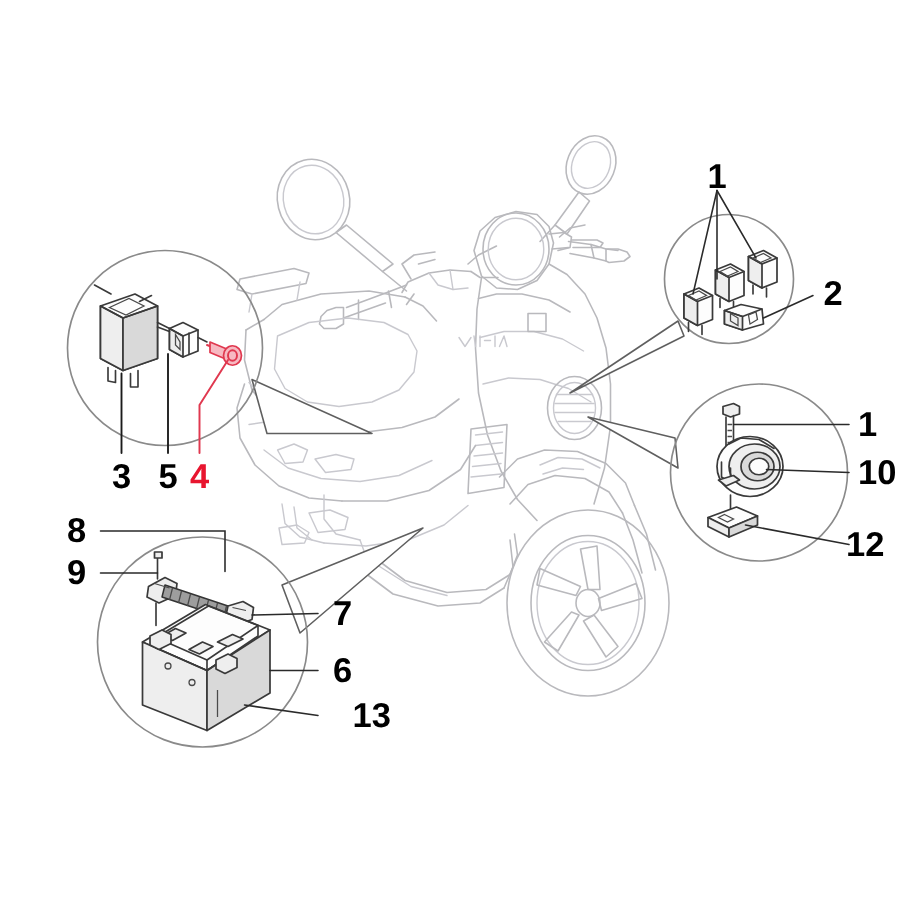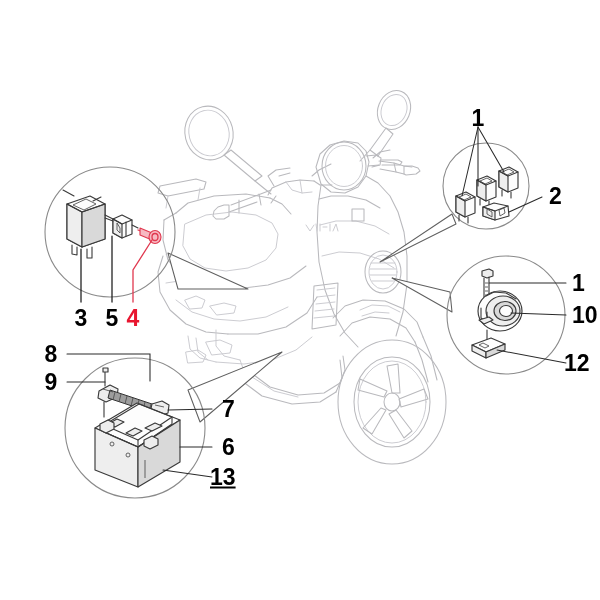--- a/index.html
+++ b/index.html
@@ -441,16 +441,16 @@
     <div class="num-label anchor-mid" style="left:81px;  top:318px;">3</div>
     <div class="num-label anchor-mid" style="left:112px; top:318px;">5</div>
     <div class="num-label anchor-mid highlight" style="left:133px; top:318px;">4</div>
     <div class="num-label anchor-left" style="left:572px; top:283px;">1</div>
     <div class="num-label anchor-left" style="left:572px; top:315px;">10</div>
     <div class="num-label anchor-left" style="left:564px; top:363px;">12</div>
     <div class="num-label anchor-mid" style="left:51px;  top:354px;">8</div>
     <div class="num-label anchor-mid" style="left:51px;  top:382px;">9</div>
     <div class="num-label anchor-left" style="left:222px; top:409px;">7</div>
     <div class="num-label anchor-left" style="left:222px; top:447px;">6</div>
-    <div class="num-label anchor-left" style="left:210px; top:477px;text-decoration:underline;">13</div>
+    <div class="num-label anchor-left" style="left:235px; top:477px;">13</div>
   </div>
 
 </div>
 
 </body></html>

